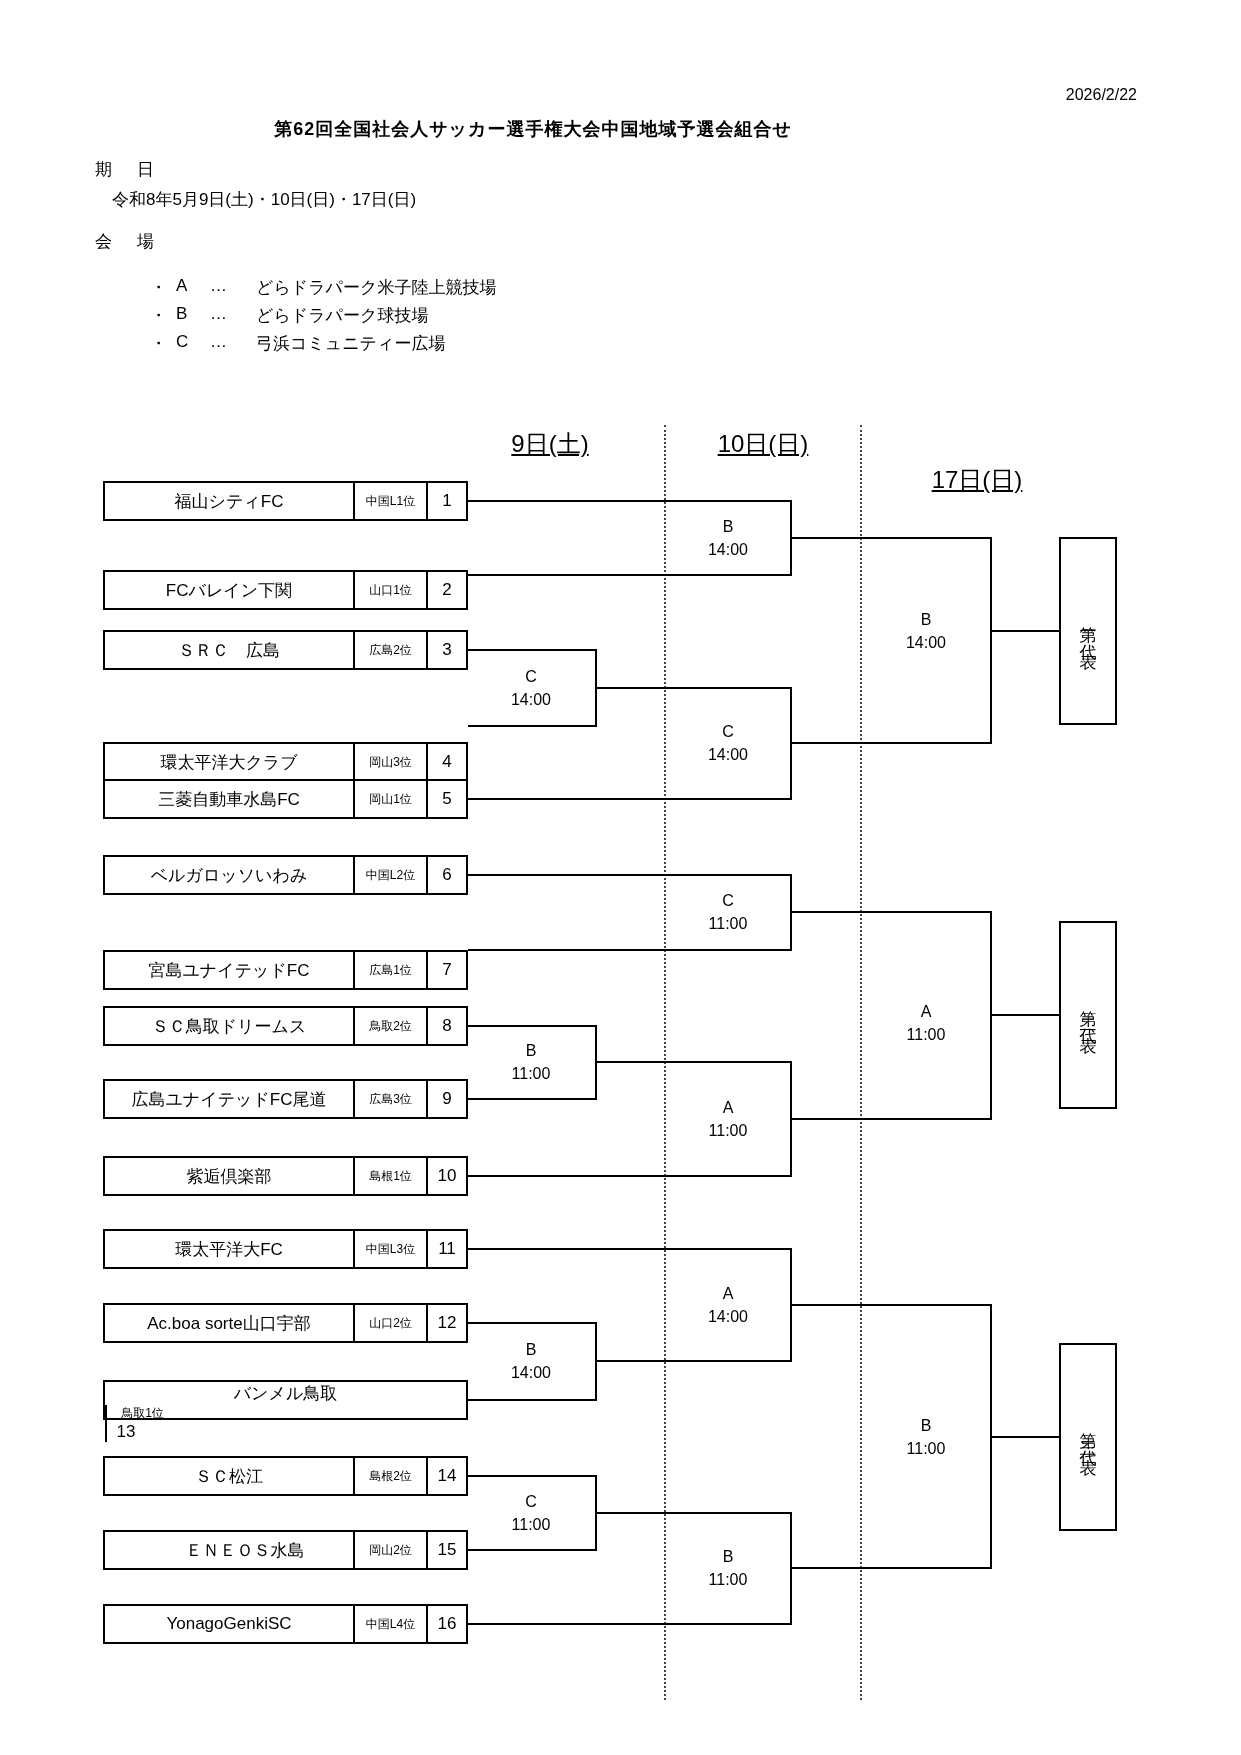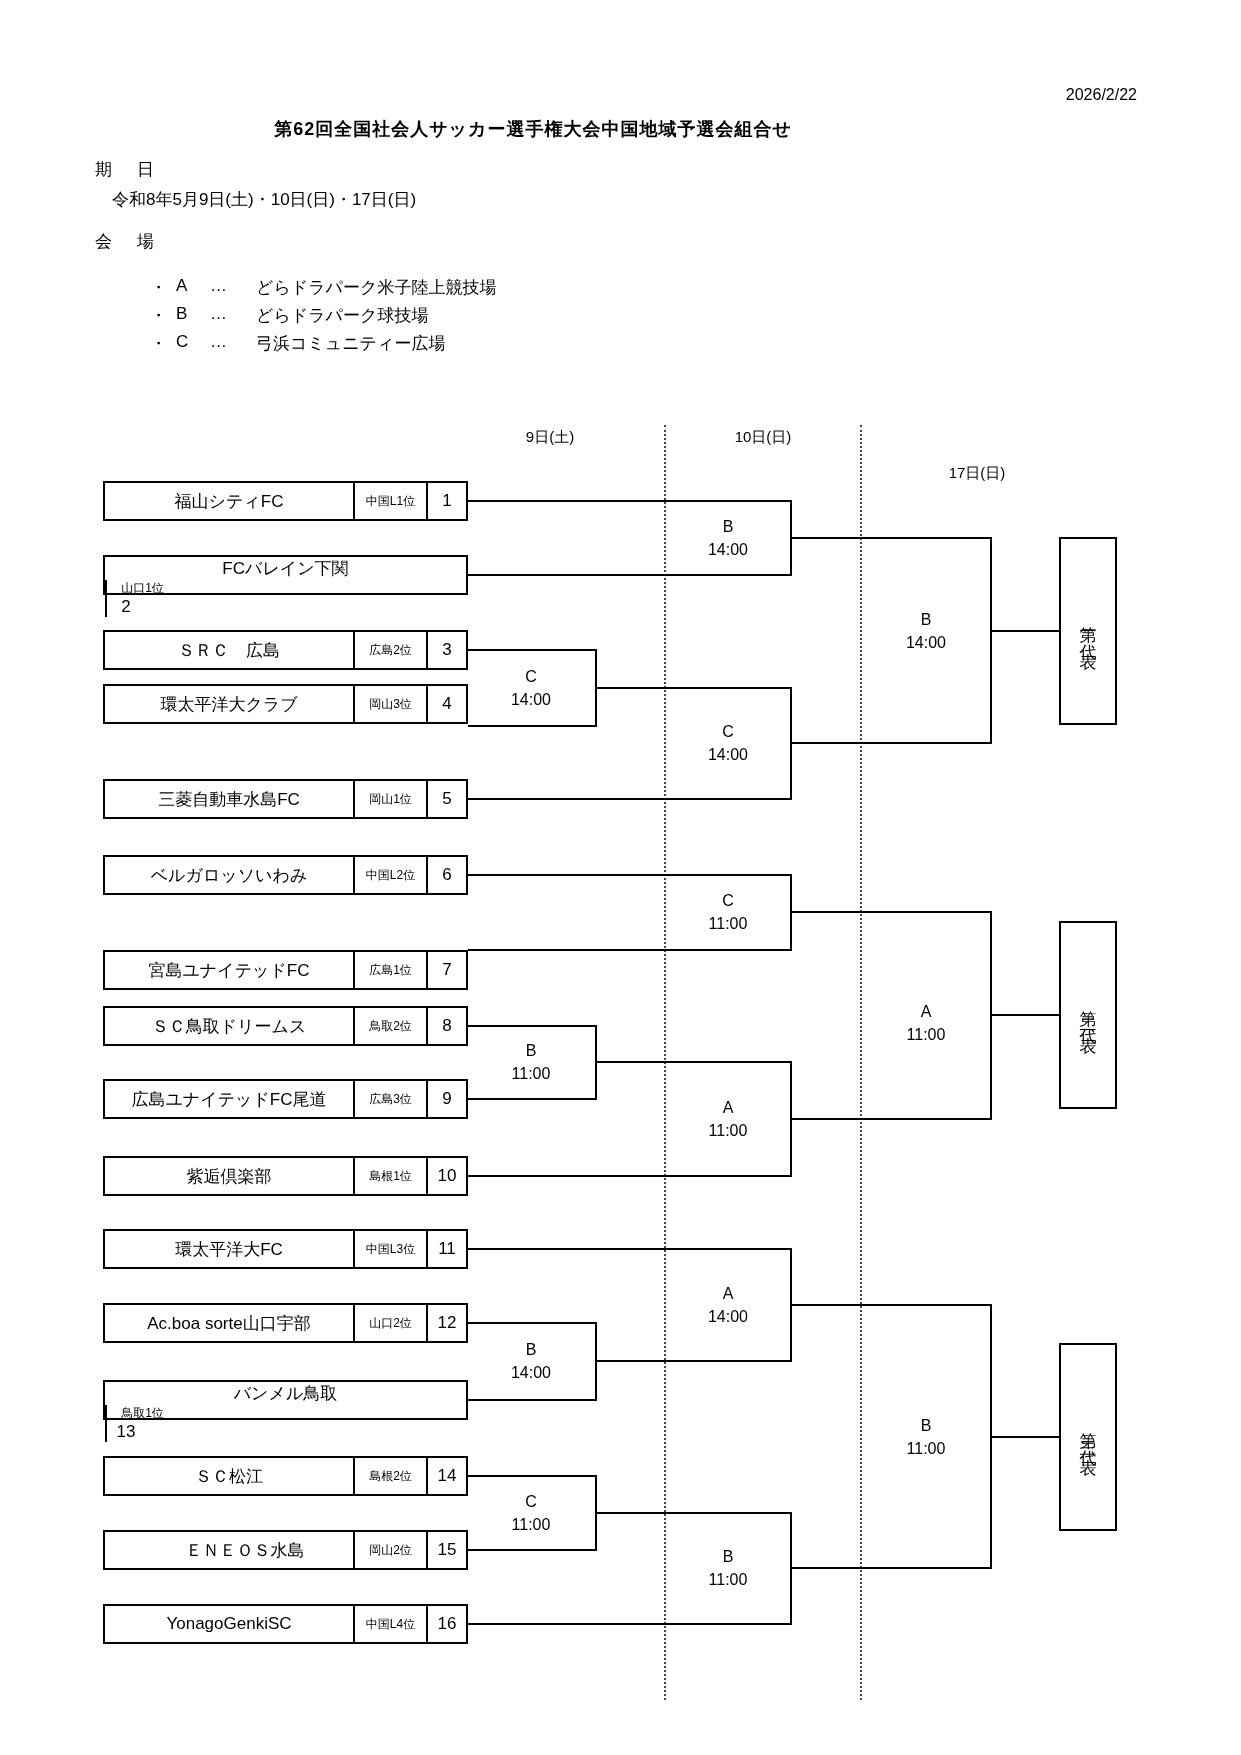--- a/index.html
+++ b/index.html
@@ -9,21 +9,21 @@
     margin:0 auto;overflow:hidden;
   }
   .doc-date{position:absolute;top:86px;left:1015px;width:122px;text-align:right;font-size:16px;}
   .doc-title{position:absolute;top:117px;left:0;width:1066px;text-align:center;font-size:18px;letter-spacing:1px;font-weight:bold;}
   .sec-label{position:absolute;font-size:17px;letter-spacing:4px;}
   .schedule-value{position:absolute;left:112px;top:188px;font-size:17px;}
   .venue-row{position:absolute;left:150px;display:flex;font-size:17px;}
   .venue-row .vr-bullet{width:26px;}
   .venue-row .vr-code{width:34px;}
   .venue-row .vr-dots{width:46px;}
-  .day-header{position:absolute;top:428px;width:140px;text-align:center;font-size:15px;}
+  .day-header{position:absolute;top:428px;width:140px;text-align:center;font-size:24px;text-decoration:underline;}
   .dotline{position:absolute;top:425px;height:1275px;width:0;border-left:2px dotted #444;}
   .hline{position:absolute;height:2px;background:#000;}
   .vline{position:absolute;width:2px;background:#000;}
   .team{
     position:absolute;left:103px;width:365px;height:40px;border:2px solid #000;
     box-sizing:border-box;display:flex;align-items:stretch;background:#fff;
   }
   .t-name{flex:1;display:flex;align-items:center;justify-content:center;font-size:17px;white-space:nowrap;}
   .t-seed{width:71px;border-left:2px solid #000;display:flex;align-items:center;justify-content:center;font-size:12px;white-space:nowrap;}
   .t-num{width:38px;border-left:2px solid #000;display:flex;align-items:center;justify-content:center;font-size:17px;}
@@ -115,31 +115,31 @@
   <div class="vline" style="left:990px;top:911px;height:209px;"></div>
   <div class="hline" style="left:990px;top:1014px;width:69px;"></div>
   <div class="vline" style="left:990px;top:1304px;height:265px;"></div>
   <div class="hline" style="left:990px;top:1436px;width:69px;"></div>
 
   <div class="team" style="top:481px;">
     <span class="t-name">福山シティFC</span>
     <span class="t-seed">中国L1位</span>
     <span class="t-num">1</span>
   </div>
-  <div class="team" style="top:555px;flex-direction:column;">
+  <div class="team" style="top:570px;">
     <span class="t-name">FCバレイン下関</span>
     <span class="t-seed">山口1位</span>
     <span class="t-num">2</span>
   </div>
   <div class="team" style="top:630px;">
     <span class="t-name">ＳＲＣ　広島</span>
     <span class="t-seed">広島2位</span>
     <span class="t-num">3</span>
   </div>
-  <div class="team" style="top:684px;">
+  <div class="team" style="top:742px;">
     <span class="t-name">環太平洋大クラブ</span>
     <span class="t-seed">岡山3位</span>
     <span class="t-num">4</span>
   </div>
   <div class="team" style="top:779px;">
     <span class="t-name">三菱自動車水島FC</span>
     <span class="t-seed">岡山1位</span>
     <span class="t-num">5</span>
   </div>
   <div class="team" style="top:855px;">

